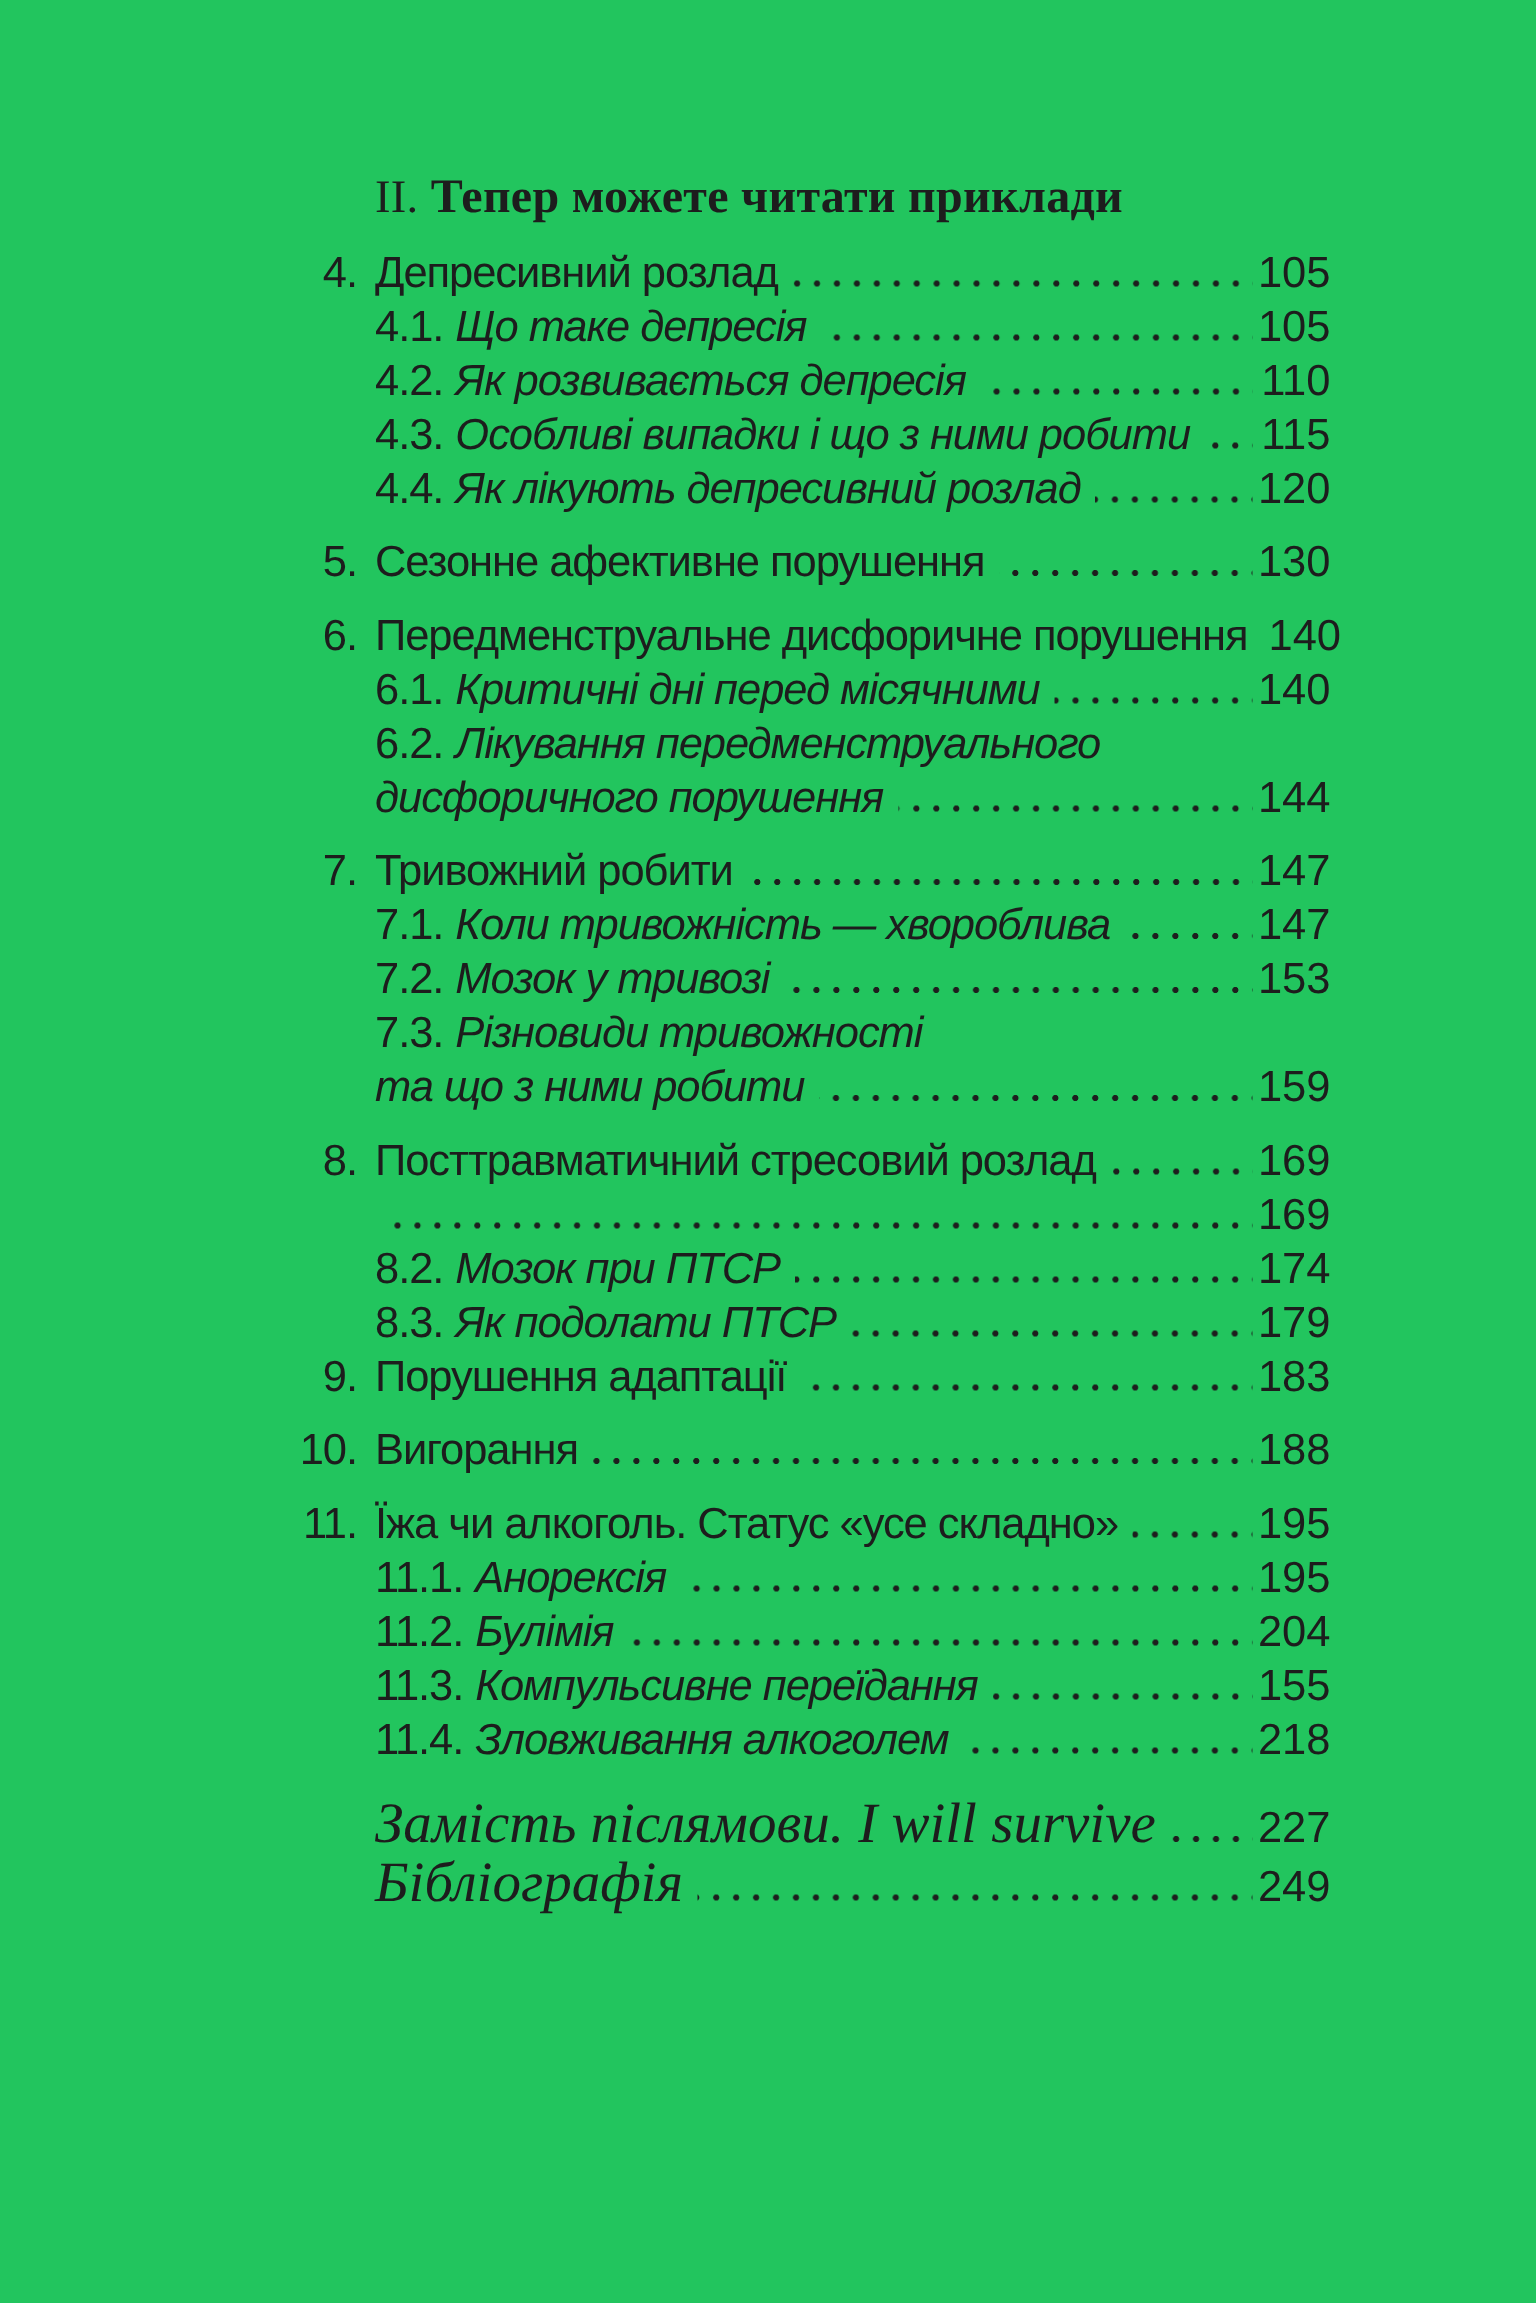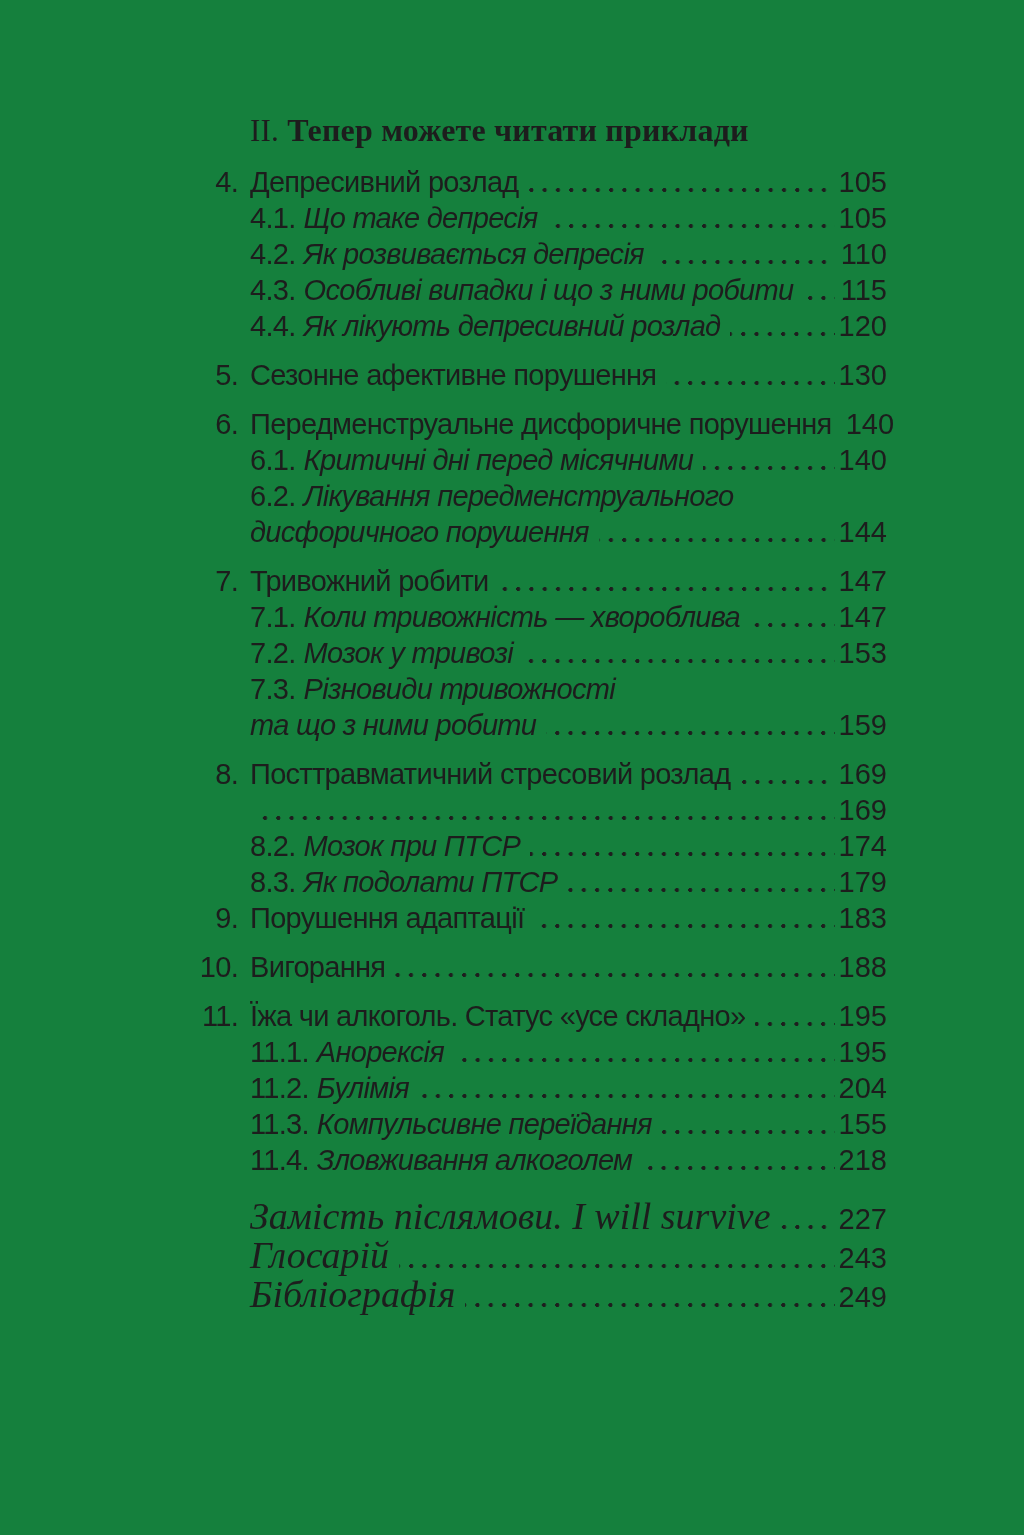--- a/index.html
+++ b/index.html
@@ -4,21 +4,21 @@
 <style>
   html, body {
     margin: 0;
     padding: 0;
     background: #ffffff;
   }
   .page {
     position: relative;
     width: 1024px;
     height: 1535px;
-    background: #15803d;
+    background: #22c55e;
     color: #1d1d1d;
     font-family: "Liberation Sans", sans-serif;
     overflow: hidden;
   }
   .toc {
     position: absolute;
     left: 195px;
     top: 110px;
     width: 692px;
   }
@@ -259,26 +259,20 @@
         </div>
         <div class="group outro-group">
           <div class="row kind-outro">
             <span class="num"></span>
             <span class="title"><span class="t">Замість післямови. I will survive</span></span>
             <span class="leader"></span>
             <span class="page-num">227</span>
           </div>
           <div class="row kind-outro">
             <span class="num"></span>
-            <span class="title"><span class="t">Глосарій</span></span>
-            <span class="leader"></span>
-            <span class="page-num">243</span>
-          </div>
-          <div class="row kind-outro">
-            <span class="num"></span>
             <span class="title"><span class="t">Бібліографія</span></span>
             <span class="leader"></span>
             <span class="page-num">249</span>
           </div>
         </div>
       </div>
   </main>
 </div>
 
 </body></html>

